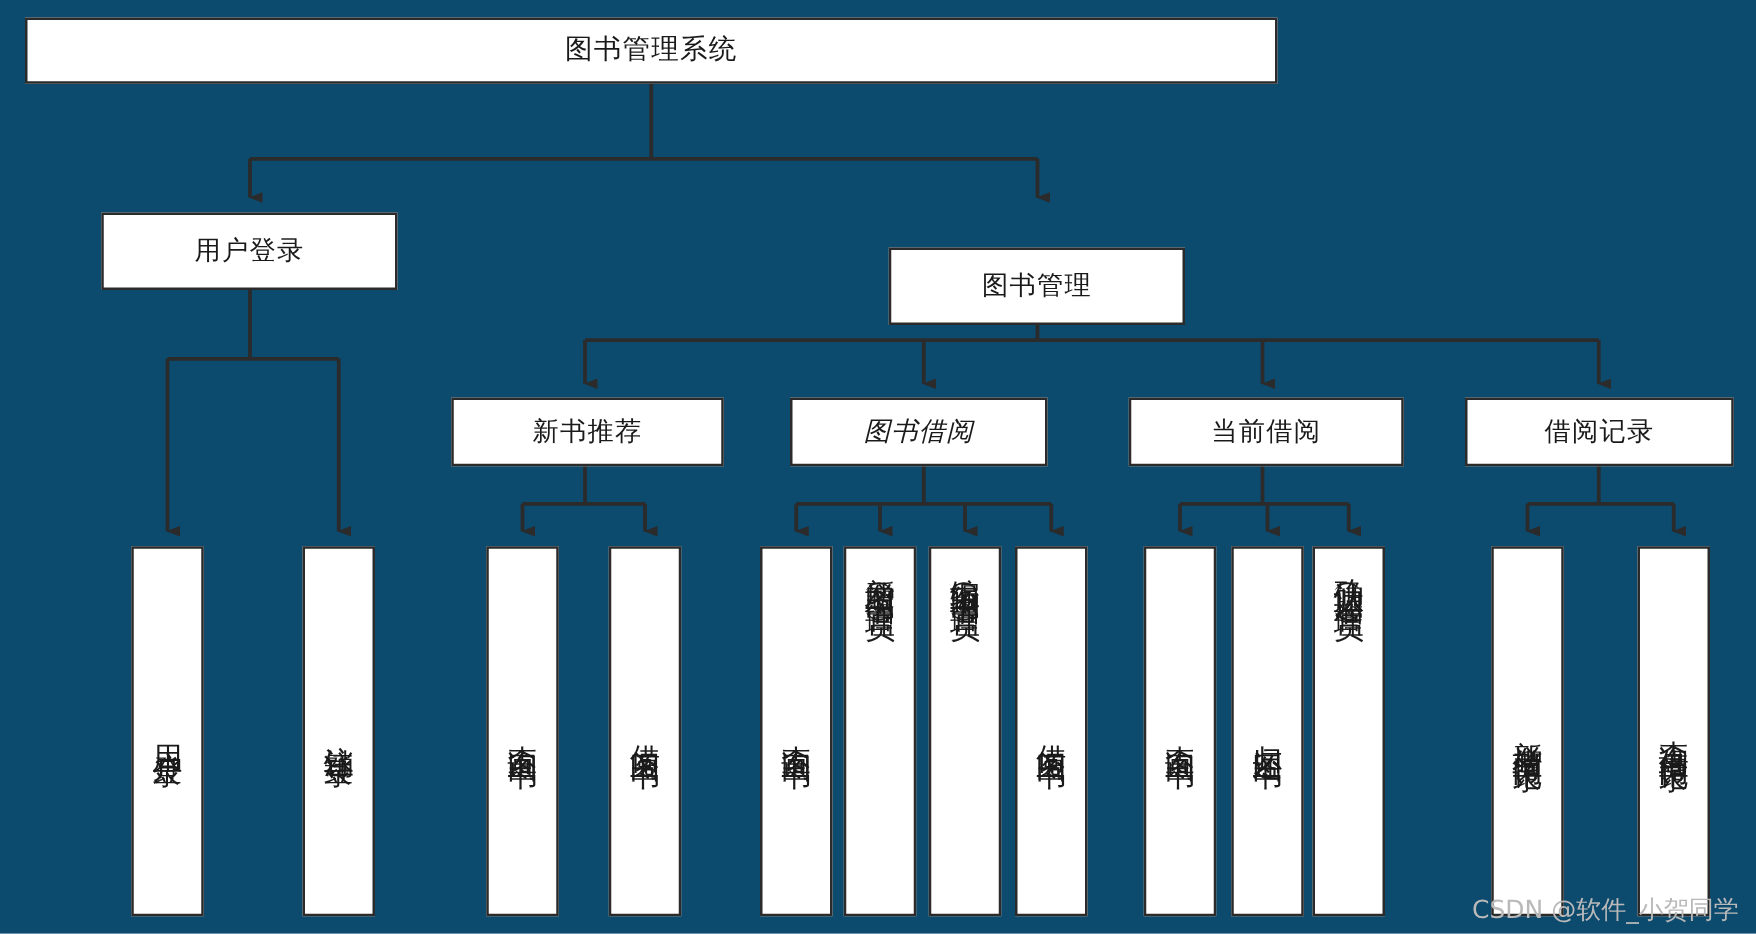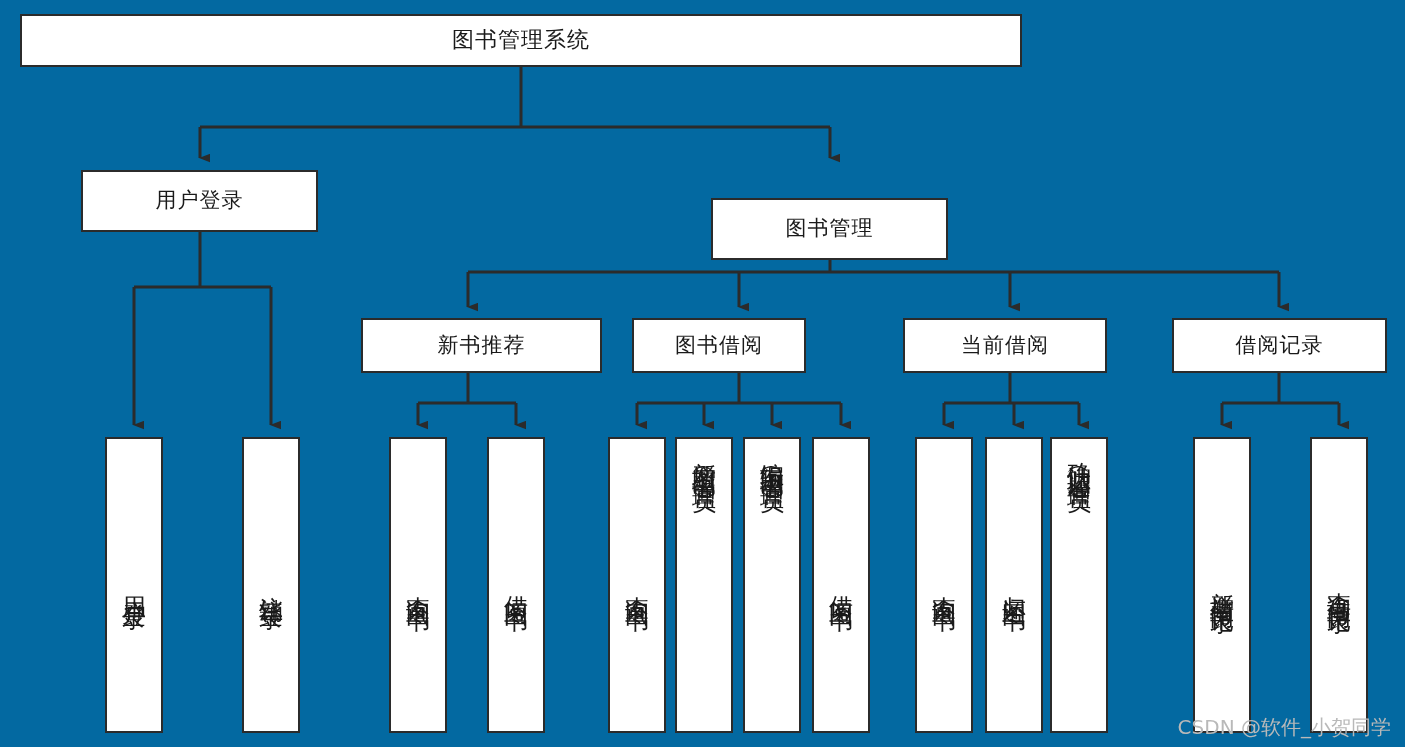--- a/index.html
+++ b/index.html
@@ -8,21 +8,21 @@
     padding: 0;
     background: #ffffff;
   }
   body {
     font-family: "DejaVu Sans", "Liberation Sans", sans-serif;
   }
   #diagram-root {
     position: relative;
     width: 1405px;
     height: 747px;
-    background: #0369a1;
+    background: #0c4a6e;
     overflow: hidden;
   }
   #edge-layer {
     position: absolute;
     left: 0;
     top: 0;
     width: 1405px;
     height: 747px;
     pointer-events: none;
   }
@@ -141,29 +141,29 @@
   </div>
 
   <div class="node horizontal" style="left:81px; top:170px; width:237px; height:62px;">
     <span class="node-label">用户登录</span>
   </div>
 
   <div class="node horizontal" style="left:711px; top:170px; width:237px; height:62px;margin-top:28px;">
     <span class="node-label">图书管理</span>
   </div>
 
-  <div class="node horizontal" style="left:361px; top:318px; width:241px; height:55px;">
+  <div class="node horizontal" style="left:361px; top:318px; width:218px; height:55px;">
     <span class="node-label">新书推荐</span>
   </div>
 
-  <div class="node horizontal" style="left:632px; top:318px; width:174px; height:55px;">
+  <div class="node horizontal" style="left:632px; top:318px; width:206px; height:55px;font-style:italic;">
     <span class="node-label">图书借阅</span>
   </div>
 
-  <div class="node horizontal" style="left:903px; top:318px; width:204px; height:55px;">
+  <div class="node horizontal" style="left:903px; top:318px; width:220px; height:55px;">
     <span class="node-label">当前借阅</span>
   </div>
 
   <div class="node horizontal" style="left:1172px; top:318px; width:215px; height:55px;">
     <span class="node-label">借阅记录</span>
   </div>
 
   <div class="node vertical centered" style="left:105px; top:437px; width:58px; height:296px;">
     <span class="node-label">用户登录</span>
   </div>

